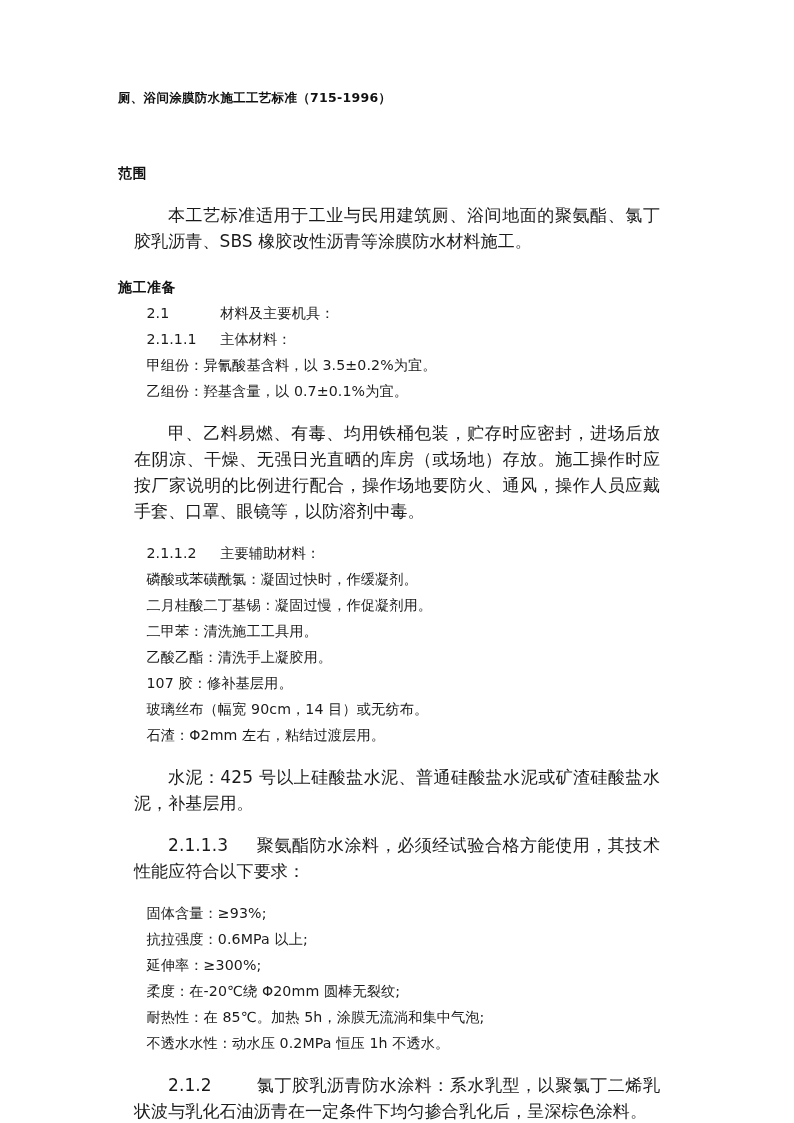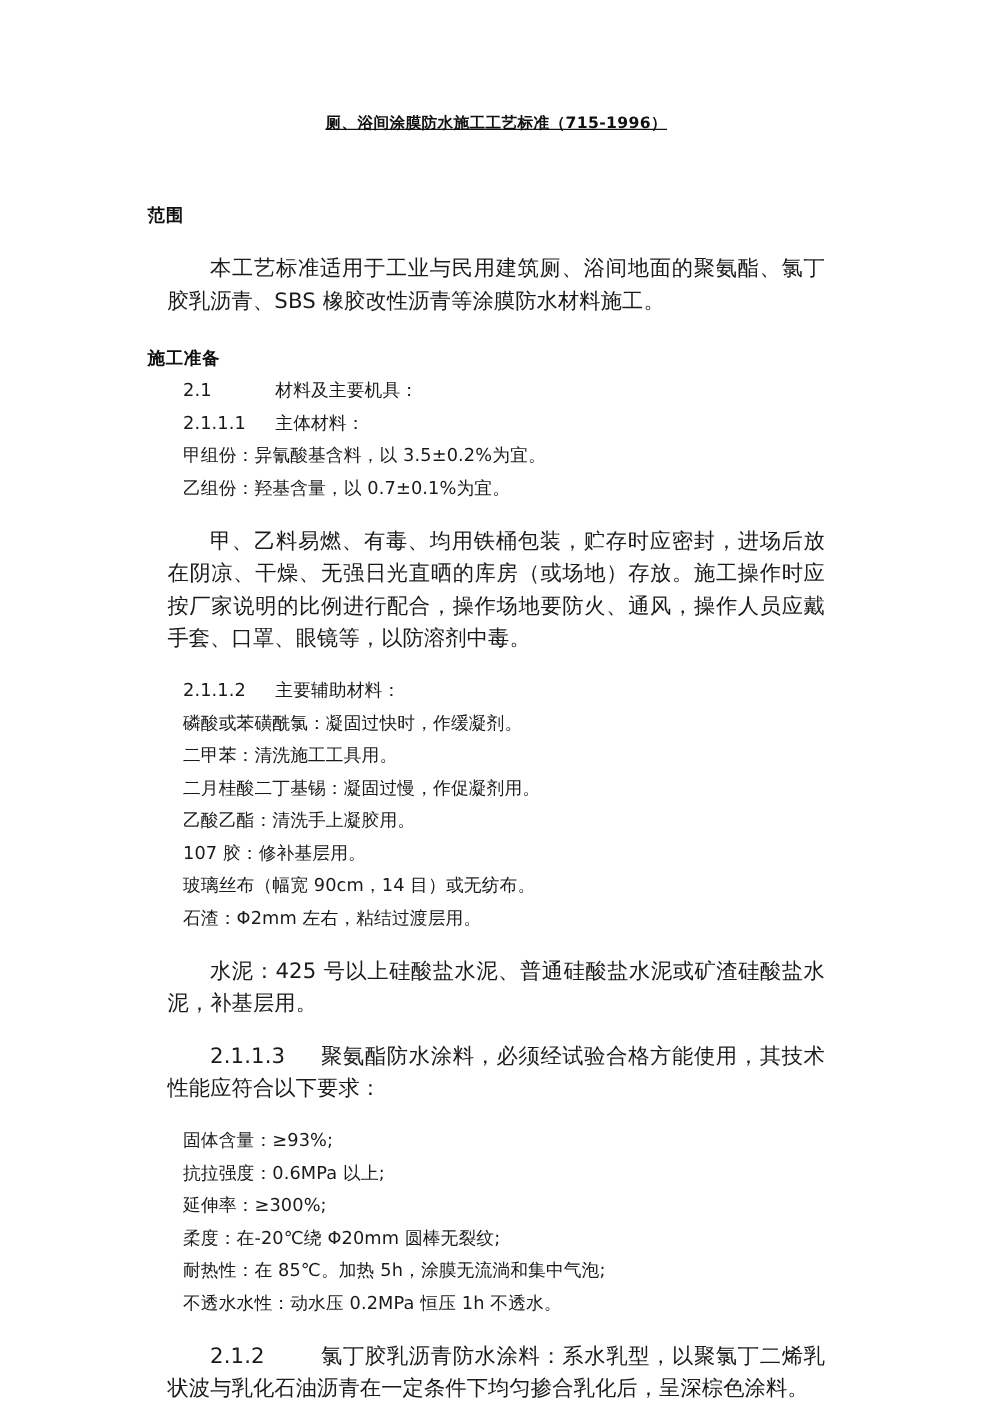--- a/index.html
+++ b/index.html
@@ -23,28 +23,26 @@
     padding: 0;
     overflow: hidden;
   }
   .content {
     position: absolute;
     left: 118px;
     top: 88px;
     width: 558px;
   }
   .doc-title {
-    text-align: center;
     font-weight: bold;
     font-size: 12.5px;
     letter-spacing: 0.3px;
     line-height: 20px;
     margin: 0 0 0 0;
     color: #111;
-    text-decoration: underline;
   }
   .gap-after-title { height: 52px; }
   .section-heading {
     text-align: left;
     font-weight: bold;
     font-size: 14px;
     line-height: 26px;
     margin: 0;
     letter-spacing: 0.5px;
     color: #111;
@@ -111,22 +109,22 @@
     <p class="listline">甲组份：异氰酸基含料，以 3.5±0.2%为宜。</p>
     <p class="listline">乙组份：羟基含量，以 0.7±0.1%为宜。</p>
 
     <p class="para indent2">甲、乙料易燃、有毒、均用铁桶包装，贮存时应密封，进场后放在阴凉、干燥、无强日光直晒的库房（或场地）存放。施工操作时应按厂家说明的比例进行配合，操作场地要防火、通风，操作人员应戴手套、口罩、眼镜等，以防溶剂中毒。</p>
 
     <p class="numline">
       <span class="num">2.1.1.2</span><span>主要辅助材料：</span>
     </p>
 
     <p class="listline">磷酸或苯磺酰氯：凝固过快时，作缓凝剂。</p>
+    <p class="listline">二月桂酸二丁基锡：凝固过慢，作促凝剂用。</p>
     <p class="listline">二甲苯：清洗施工工具用。</p>
-    <p class="listline">二月桂酸二丁基锡：凝固过慢，作促凝剂用。</p>
     <p class="listline">乙酸乙酯：清洗手上凝胶用。</p>
     <p class="listline">107 胶：修补基层用。</p>
     <p class="listline">玻璃丝布（幅宽 90cm，14 目）或无纺布。</p>
     <p class="listline">石渣：Φ2mm 左右，粘结过渡层用。</p>
 
     <p class="para indent2">水泥：425 号以上硅酸盐水泥、普通硅酸盐水泥或矿渣硅酸盐水泥，补基层用。</p>
 
     <p class="para">
       <span style="display:inline-block;width:2em"></span><span class="num">2.1.1.3</span><span>聚氨酯防水涂料，必须经试验合格方能使用，其技术性能应符合以下要求：</span>
     </p>

